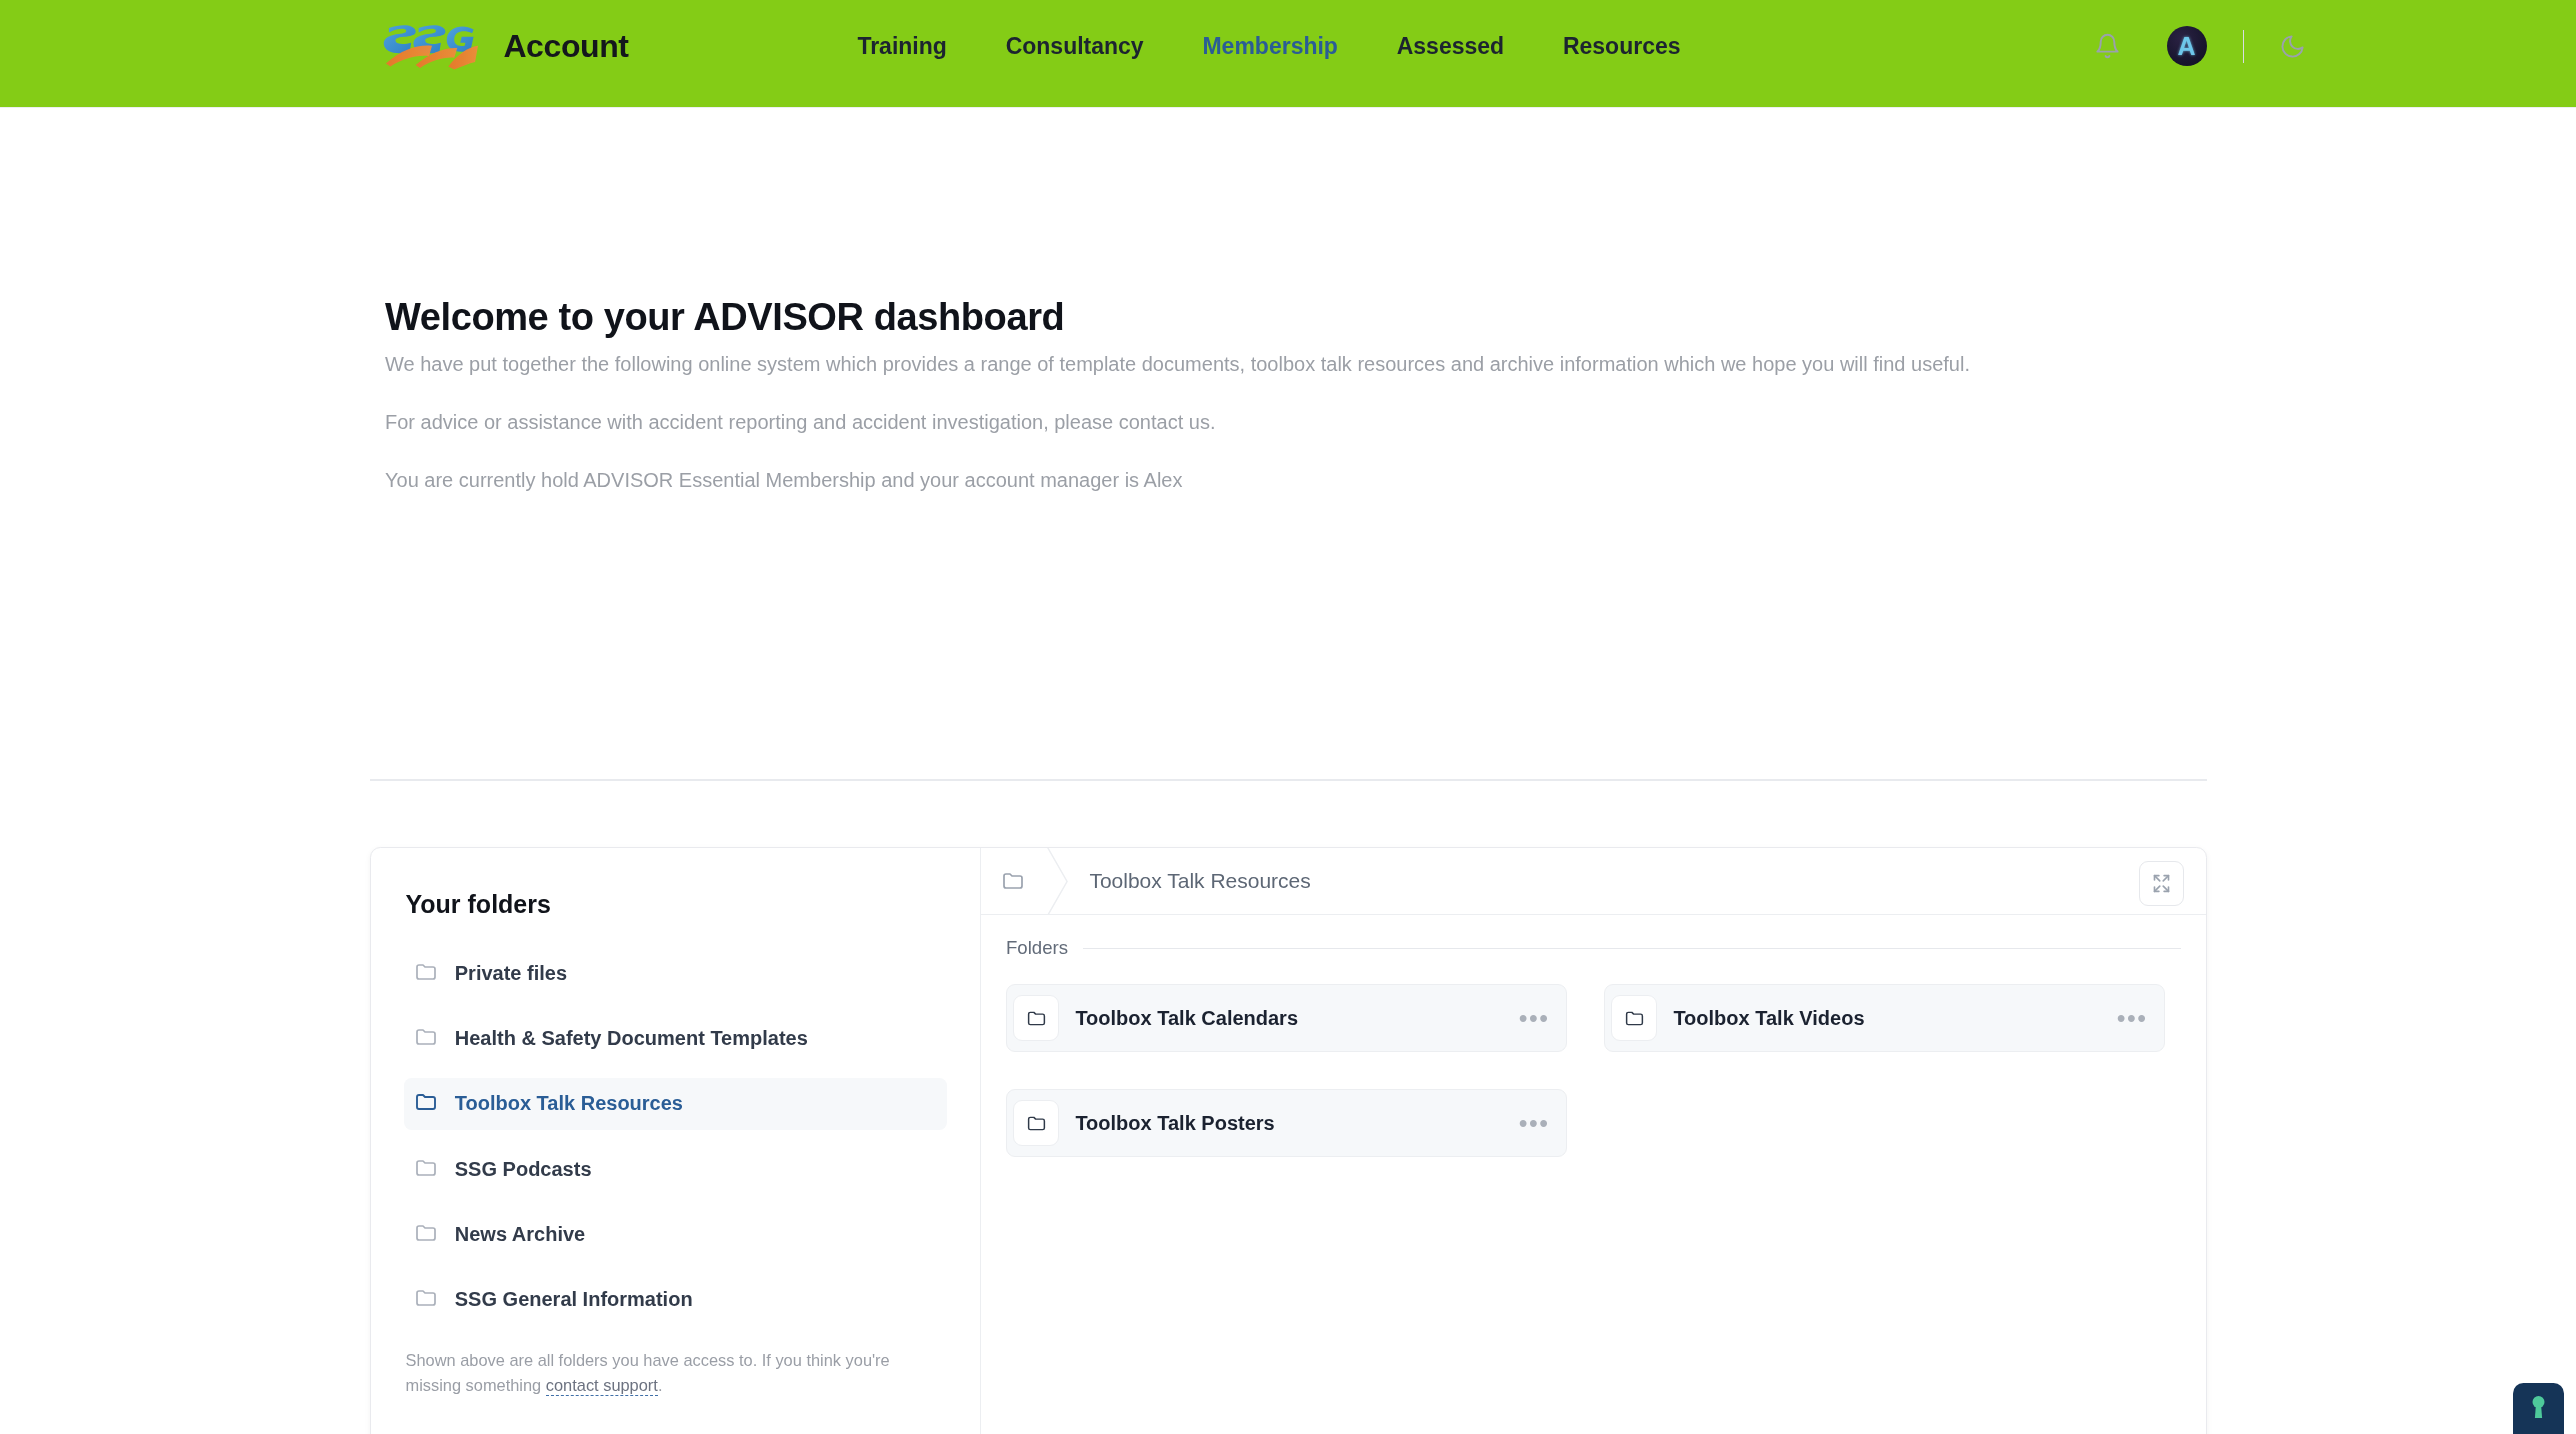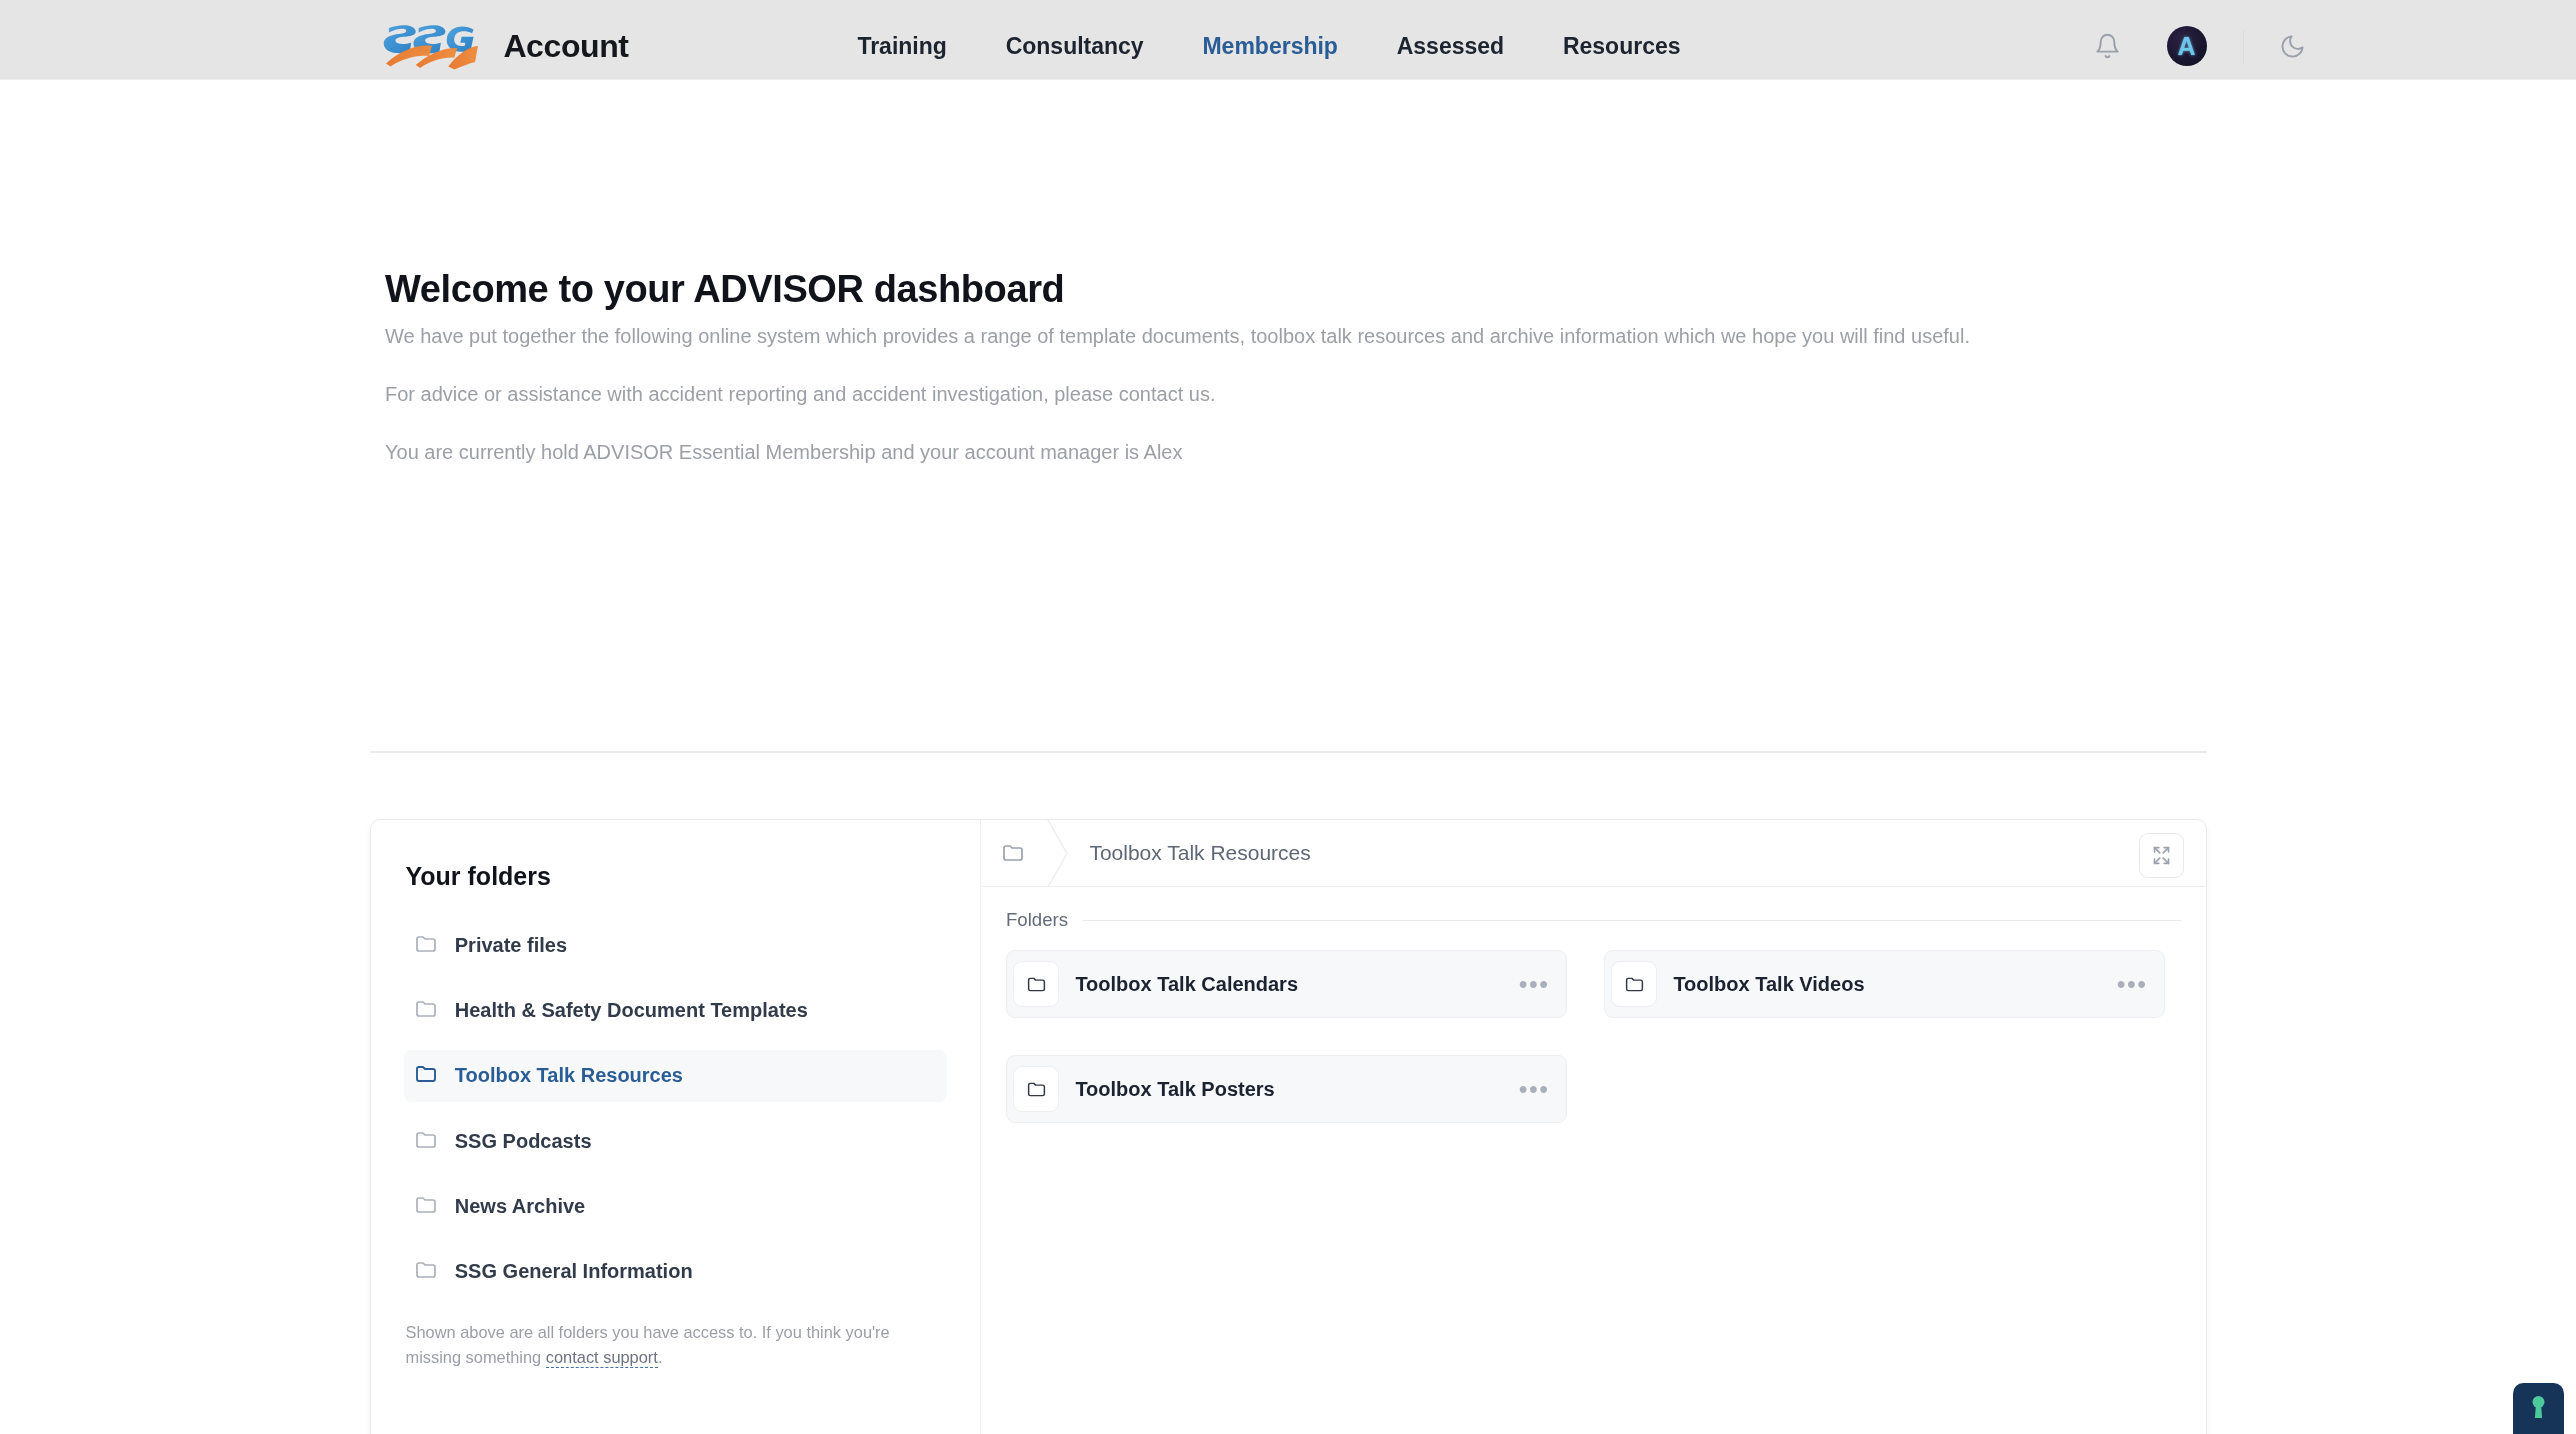--- a/index.html
+++ b/index.html
@@ -8,22 +8,22 @@
     width: 2576px;
     height: 1434px;
     background: #ffffff;
     font-family: "Liberation Sans", sans-serif;
     overflow: hidden;
   }
 
   
   .header {
     position: relative;
-    height: 80px;
-    background: #e5e5e5;
+    height: 108px;
+    background: #84cc16;
     border-bottom: 1.5px solid #eceef1;
     display: flex;
     align-items: center;
   }
   .brand {
     position: absolute;
     left: 380px;
     top: 0;
     height: 92px;
     display: flex;
@@ -250,21 +250,21 @@
     display: flex; align-items: center; justify-content: center;
     cursor: pointer;
   }
 
   .bbody { padding: 22.4px 25px 0 25px; flex: 1; }
 
   .section-head {
     display: flex;
     align-items: center;
     gap: 15px;
-    margin-bottom: 19px;
+    margin-bottom: 25px;
   }
   .section-head .stitle {
     font-size: 18.6px;
     color: #626b79;
     white-space: nowrap;
     font-family: "Liberation Sans Narrow", "Liberation Sans", sans-serif;
   }
   .section-head .sline { flex: 1; height: 1.5px; background: #e6e8ec; }
 
   .cards-grid {

